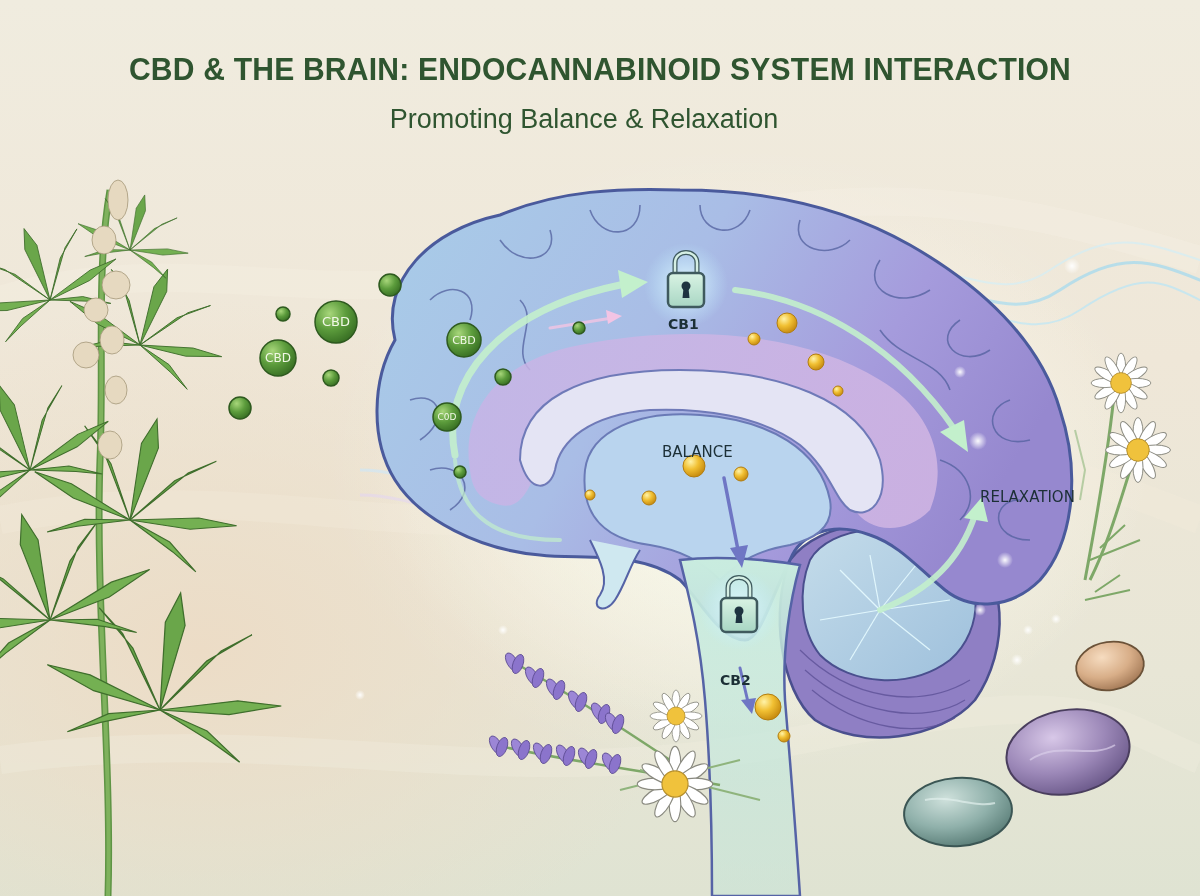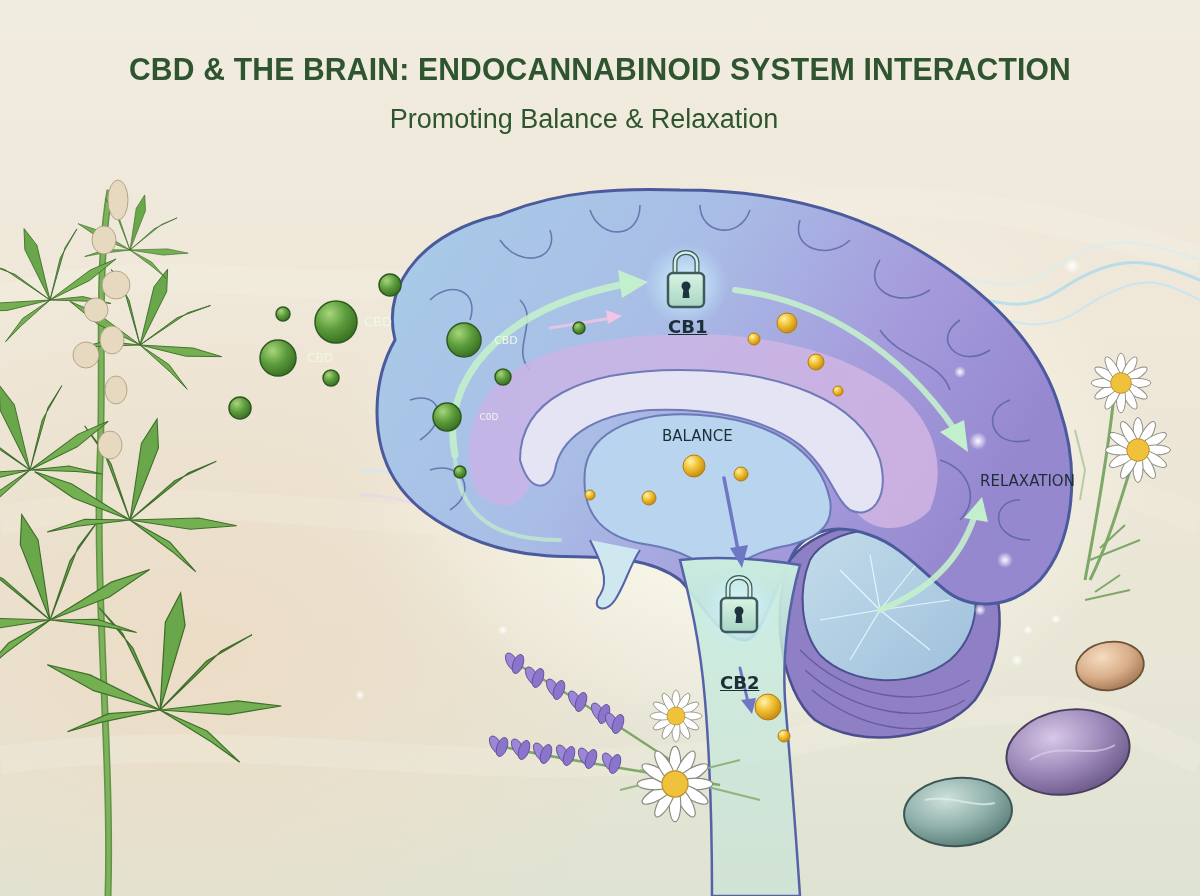--- a/index.html
+++ b/index.html
@@ -19,25 +19,25 @@
     transform: scaleX(0.97);
   }
   .subtitle {
     position: absolute; left: 0; top: 104px; width: 1168px; text-align: center;
     font-family: "Liberation Sans", sans-serif; font-size: 27px; color: #2f5530;
   }
   .lbl {
     position: absolute; font-family: "DejaVu Sans", sans-serif; color: #1c2f36;
     white-space: nowrap;
   }
-  .lbl-cb { font-size: 18px; font-weight: bold; text-decoration: underline; }
-  .lbl-state { font-size: 15px; }
+  .lbl-cb { font-size: 14px; font-weight: bold; }
+  .lbl-state { font-size: 15px; margin-top: 16px; }
   .mol-text {
     position: absolute; font-family: "DejaVu Sans", sans-serif; color: #f1f8e6;
-    text-align: center; white-space: nowrap; padding-left: 42px;
+    text-align: center; white-space: nowrap;
   }
 </style>
 </head>
 <body>
 
 <svg class="scene" viewBox="0 0 1200 896" xmlns="http://www.w3.org/2000/svg">
   <defs>
     <linearGradient id="brainGrad" x1="0" y1="0" x2="1" y2="0.4">
       <stop offset="0" stop-color="#a8cde8"></stop>
       <stop offset="0.45" stop-color="#a9bde6"></stop>

